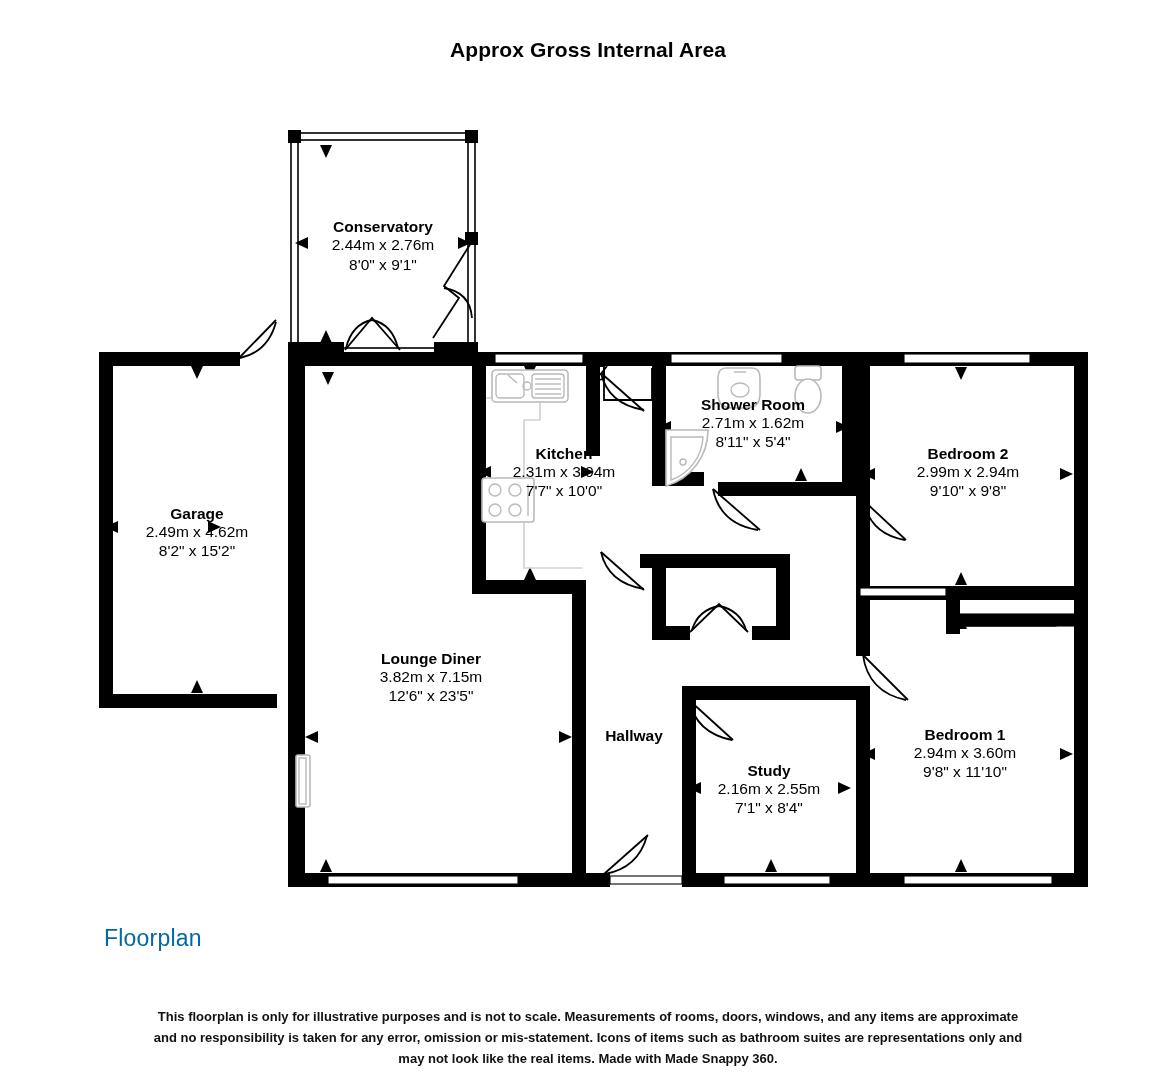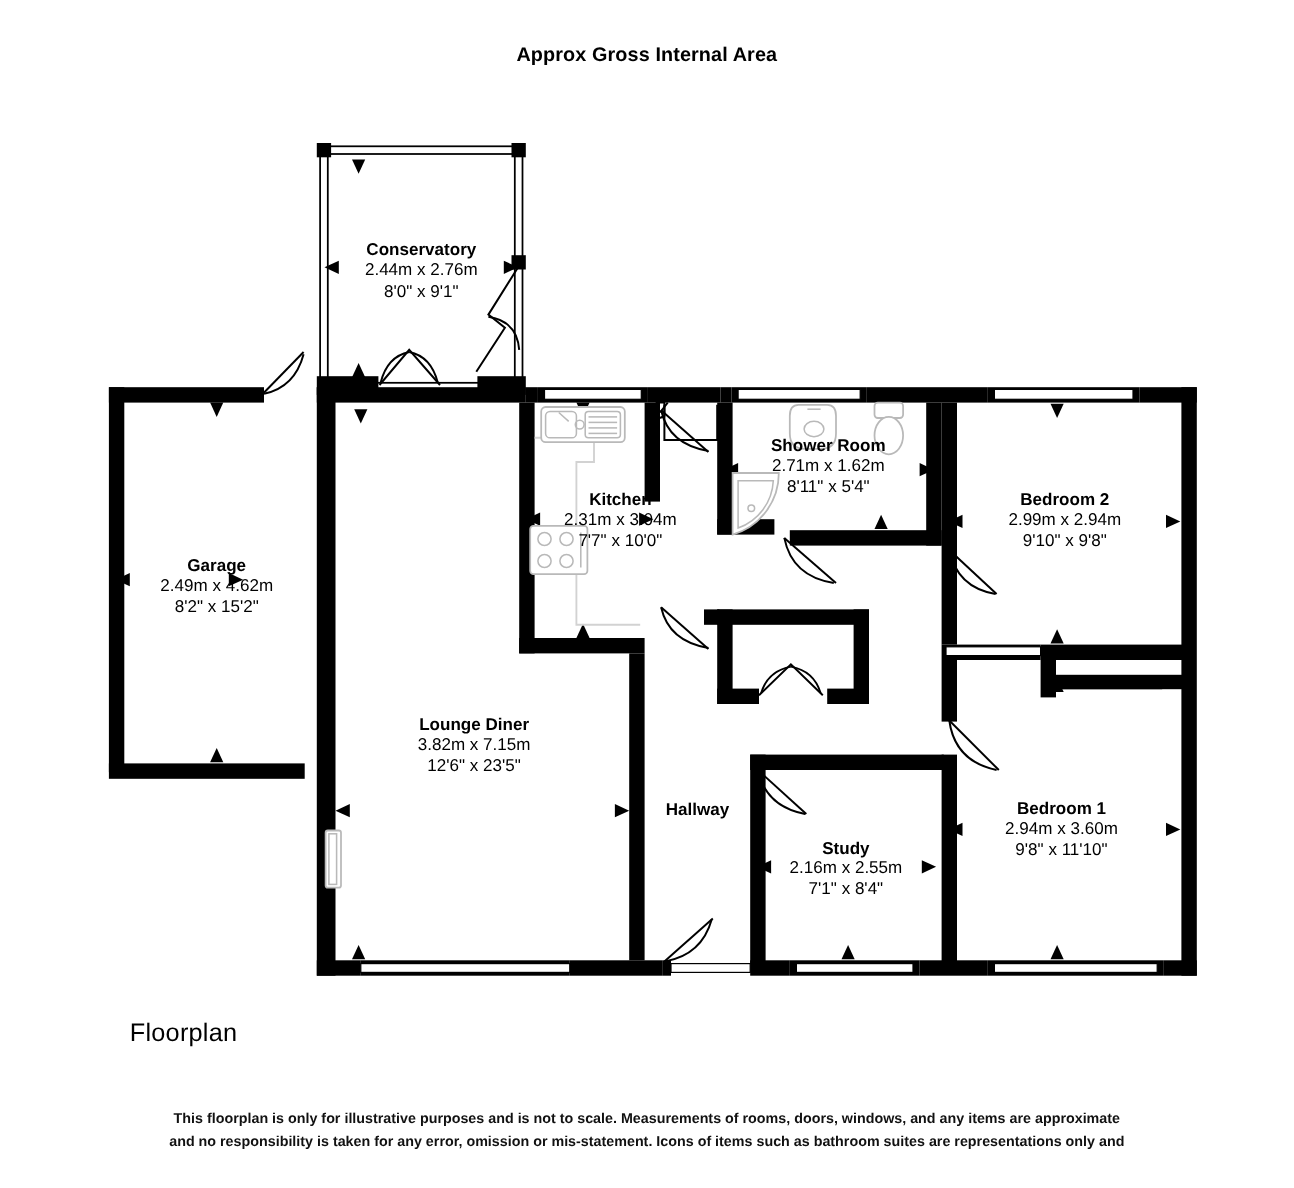--- a/index.html
+++ b/index.html
@@ -20,21 +20,21 @@
     width: 1176px;
     height: 1080px;
   }
   .hdr {
     position: absolute;
     left: 0;
     top: 40px;
     width: 1176px;
     text-align: center;
     font-weight: bold;
-    font-size: 18px;
+    font-size: 21px;
     line-height: 19px;
     letter-spacing: 0.1px;
   }
   .hdr div { white-space: nowrap; }
   svg#plan {
     position: absolute;
     left: 0;
     top: 0;
   }
   .rmName {
@@ -54,25 +54,25 @@
   .wall { fill: #000000; }
   .thinwall { fill: none; stroke: #000000; stroke-width: 1.6; }
   .win { fill: #ffffff; stroke: #000000; stroke-width: 1.1; }
   .swing { fill: none; stroke: #000000; stroke-width: 1.8; }
   .fix { fill: #ffffff; stroke: #b9b9b9; stroke-width: 1.6; }
   .fixl { fill: none; stroke: #b9b9b9; stroke-width: 1.4; }
   .counter { fill: none; stroke: #d2d2d2; stroke-width: 1.7; }
   .arrow { fill: #000000; }
   .footer-title {
     position: absolute;
-    left: 118px;
+    left: 104px;
     top: 925px;
     font-size: 23px;
     font-weight: normal;
-    color: #000000;
+    color: #0369a1;
     letter-spacing: 0.2px;
   }
   .disclaimer {
     position: absolute;
     left: 138px;
     top: 1006px;
     width: 900px;
     text-align: center;
     font-size: 13px;
     line-height: 21px;
@@ -336,15 +336,16 @@
       <text class="rmDim" x="769" y="813">7'1" x 8'4"</text>
     </g>
 
   </svg>
 
   <div class="footer-title">Floorplan</div>
 
   <div class="disclaimer">
     <span>This floorplan is only for illustrative purposes and is not to scale. Measurements of rooms, doors, windows, and any items are approximate</span>
     <span>and no responsibility is taken for any error, omission or mis-statement. Icons of items such as bathroom suites are representations only and</span>
+    <span>may not look like the real items. Made with Made Snappy 360.</span>
   </div>
 
 </div>
 
 </body></html>

